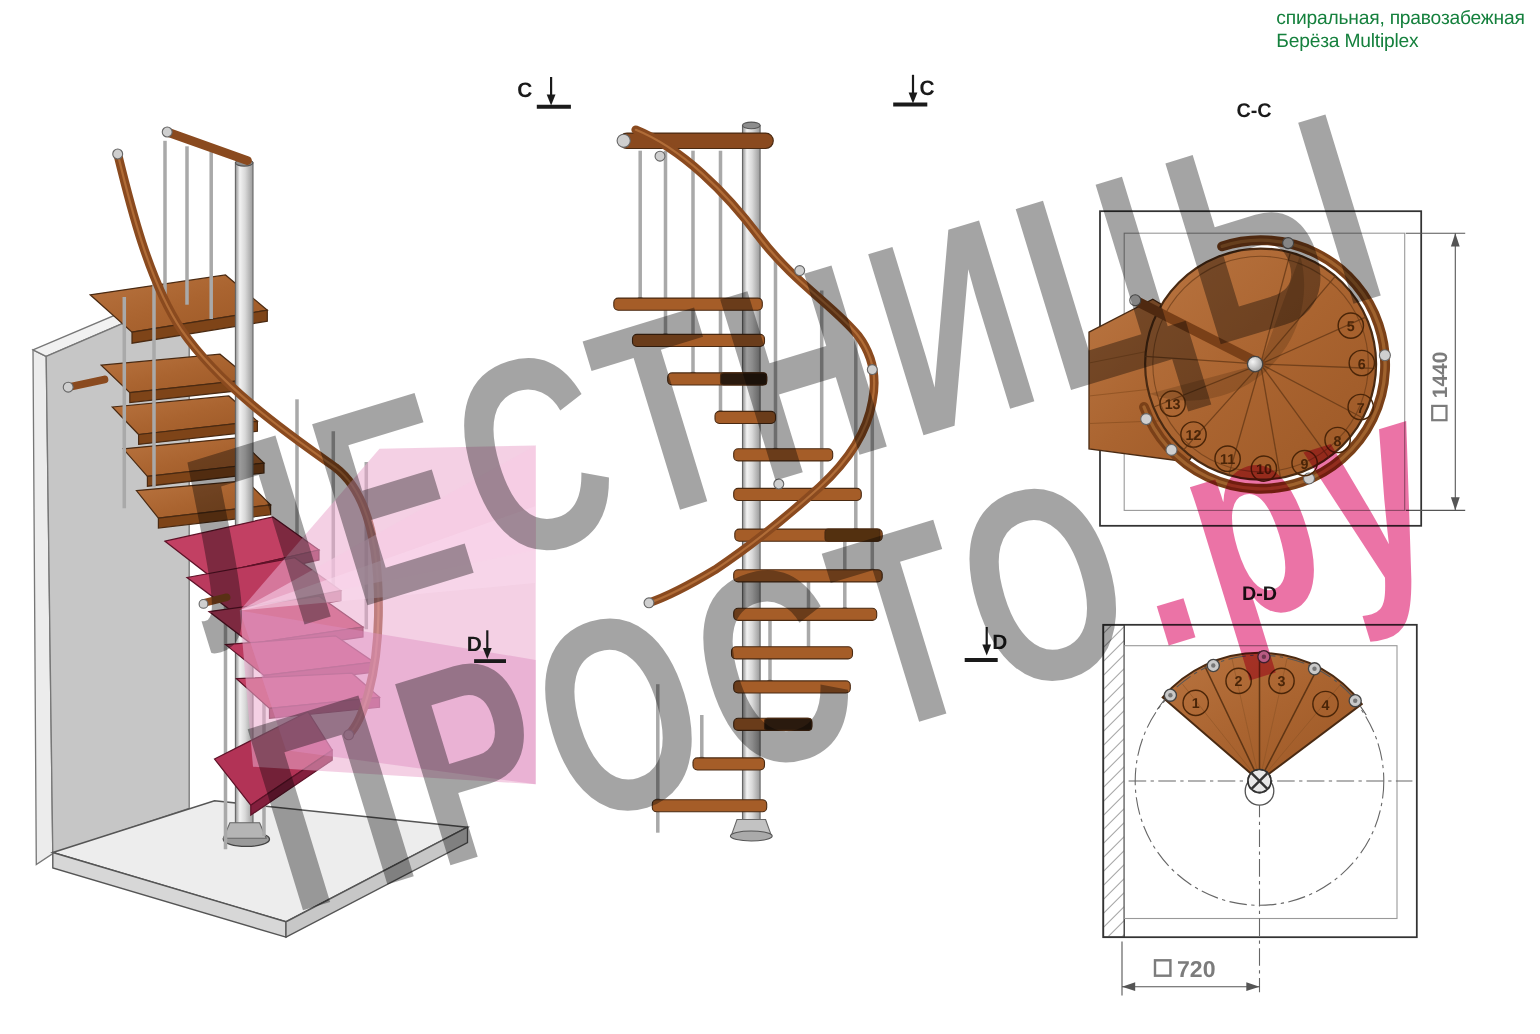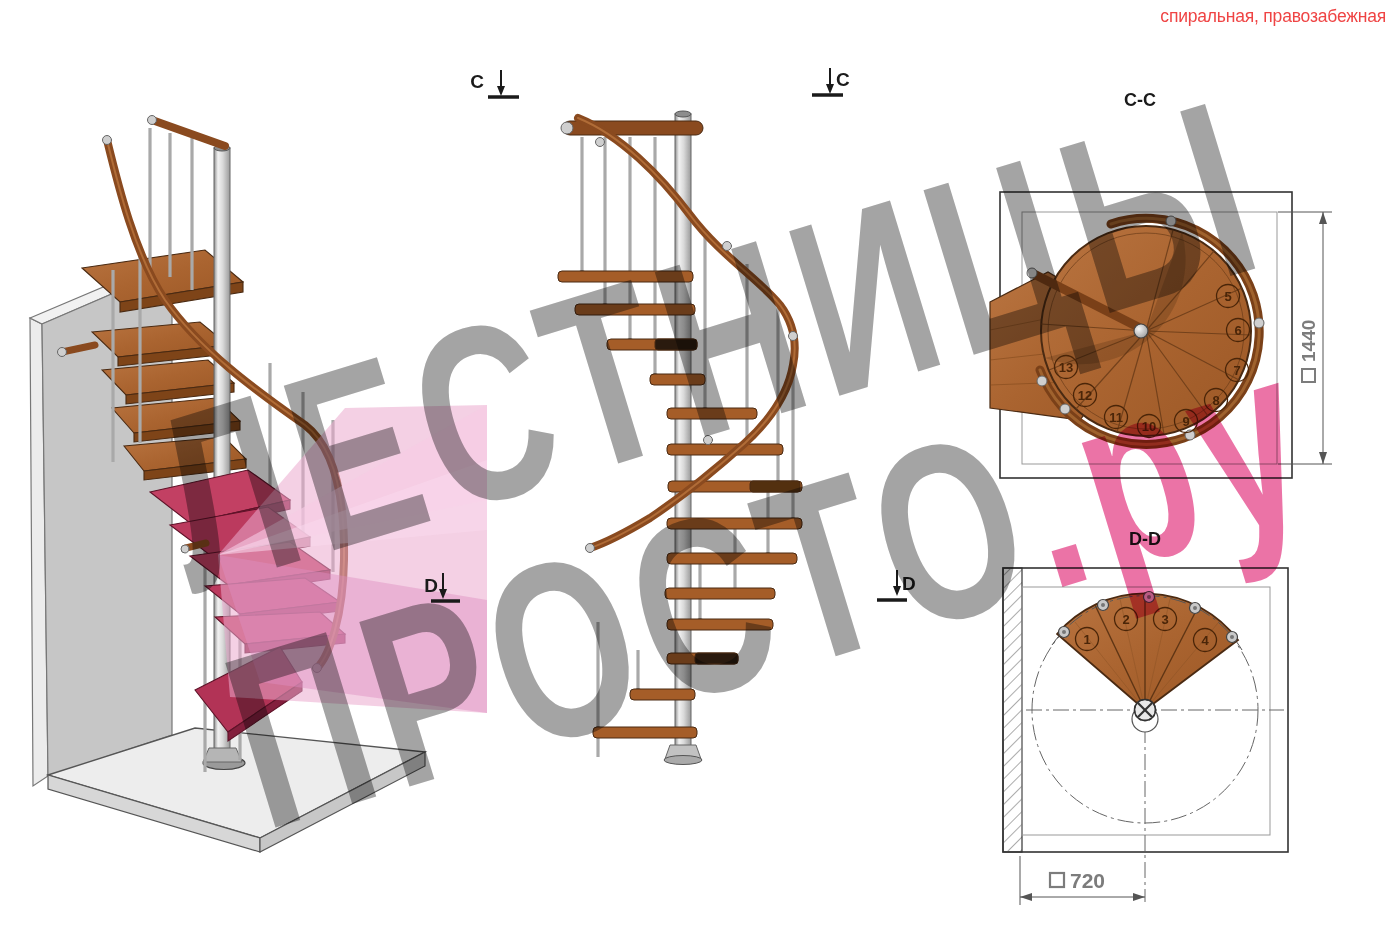--- a/index.html
+++ b/index.html
@@ -1,20 +1,20 @@
 <!DOCTYPE html>
 <html><head>
 <meta charset="utf-8">
 <style>
   html,body{margin:0;padding:0;background:#fff;}
   #stage{position:relative;width:1400px;height:940px;background:#fff;overflow:hidden;
          font-family:"Liberation Sans",sans-serif;}
   #drawing{position:absolute;left:0;top:0;}
   #header-block{position:absolute;right:14px;top:6px;text-align:left;
-    font-size:17.5px;line-height:21px;color:#ef4444;letter-spacing:-0.2px;}
+    font-size:17.5px;line-height:21px;color:#15803d;letter-spacing:-0.2px;}
   #watermark{position:absolute;left:130px;top:393px;white-space:nowrap;
     transform:rotate(-17deg) scaleX(0.72);transform-origin:0 0;
     font-weight:700;font-size:250px;line-height:0.99;letter-spacing:0.06em;
     color:rgba(138,138,138,0.78);mix-blend-mode:multiply;pointer-events:none;}
   #watermark .pink{color:rgba(231,90,150,0.85);}
   text{font-family:"Liberation Sans",sans-serif;}
   .lbl{font-weight:700;fill:#1a1a1a;}
   .dim{font-weight:700;fill:#7c7c7c;}
   .stepnum{font-weight:700;fill:#4a2508;}
 </style>
@@ -391,20 +391,21 @@
       <polygon points="1032,893 1032,901 1020,897" fill="#555"></polygon>
       <polygon points="1133,893 1133,901 1145,897" fill="#555"></polygon>
       <rect x="1050" y="873" width="14" height="14" fill="none" stroke="#7c7c7c" stroke-width="2.2"></rect>
       <text x="1070" y="888" class="dim" font-size="21">720</text>
     </g>
   </g>
 </svg>
 
   <div id="header-block">
     <div>спиральная, правозабежная</div>
+    <div>Берёза Multiplex</div>
   </div>
 
   <div id="watermark">
     <div><span>ЛЕСТНИЦЫ</span></div>
     <div><span>ПРОСТО</span><span class="pink">.ру</span></div>
   </div>
 
 </div>
 
 </body></html>

